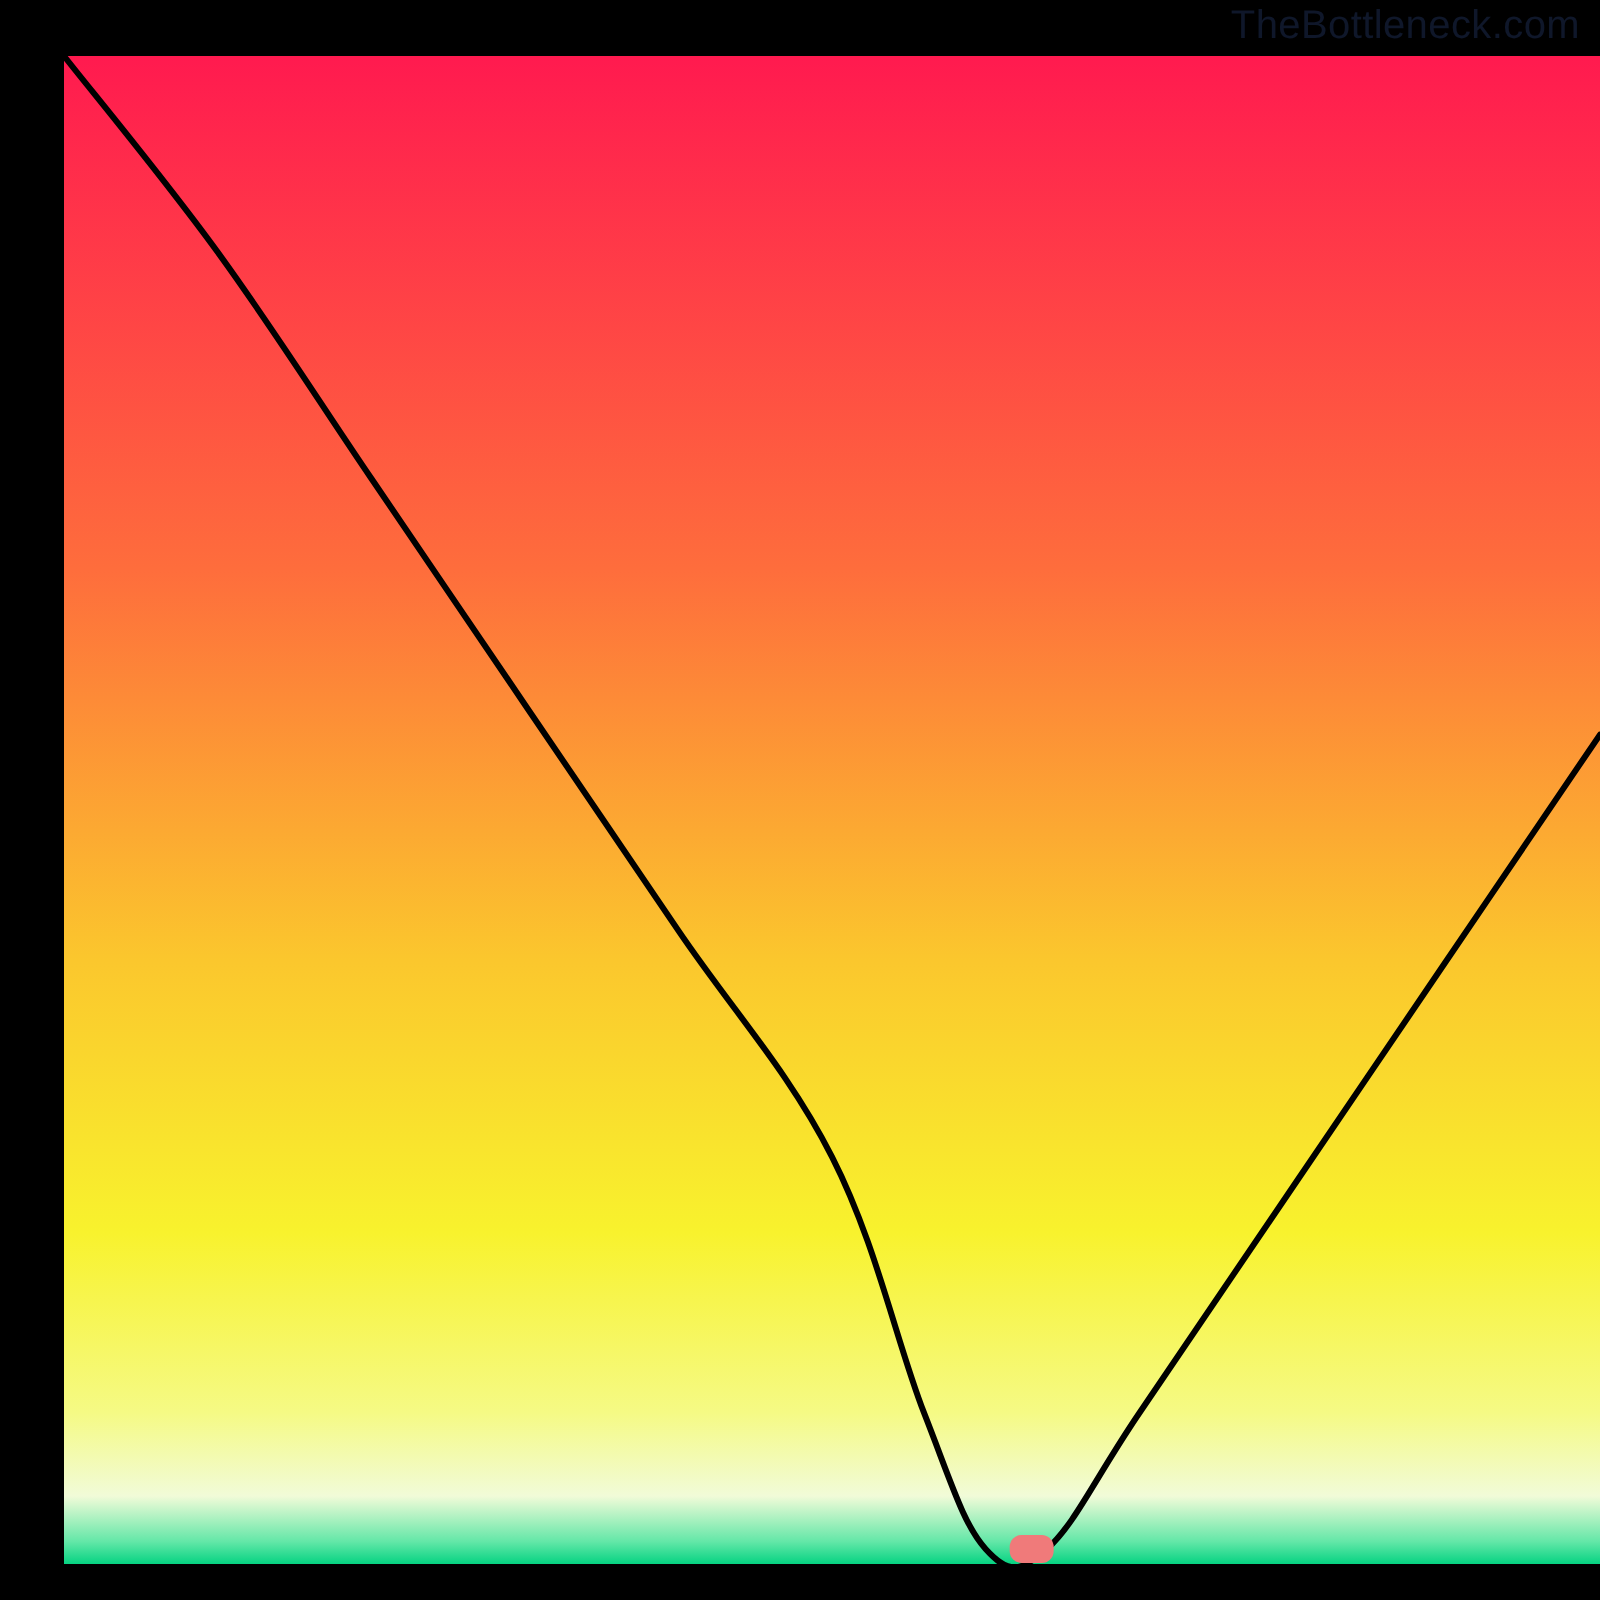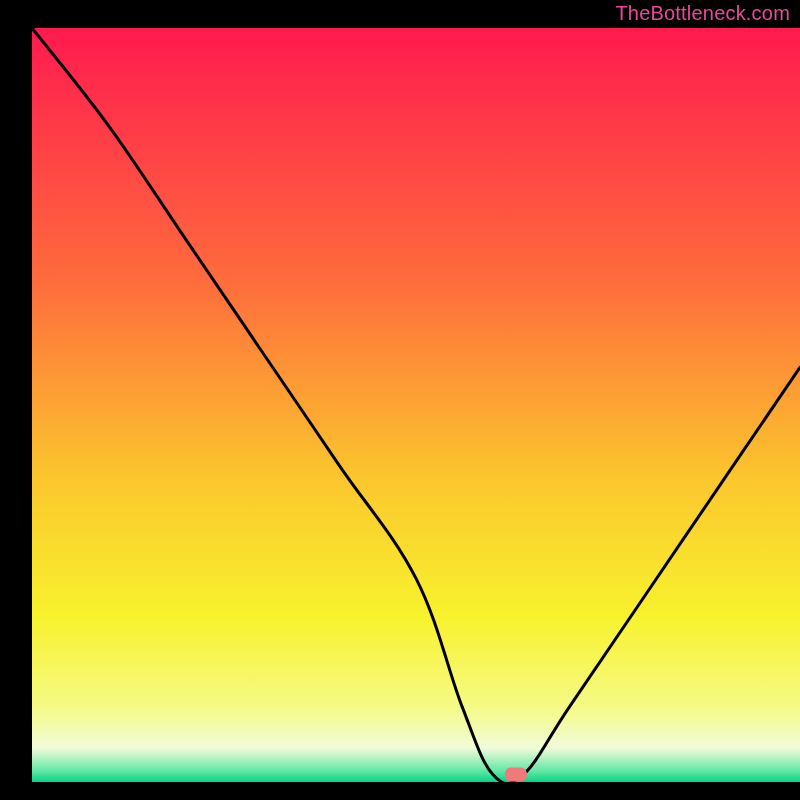--- a/index.html
+++ b/index.html
@@ -11,21 +11,21 @@
   .wrap {
     width: 800px;
     height: 800px;
     position: relative;
   }
   .attribution {
     position: absolute;
     top: 2px;
     right: 10px;
     font-size: 20px;
-    color: #ec4899;
+    color: #0f172a;
     letter-spacing: 0.2px;
   }
   svg {
     display: block;
   }
 </style>
 </head>
 <body>
 
 <div class="wrap">

